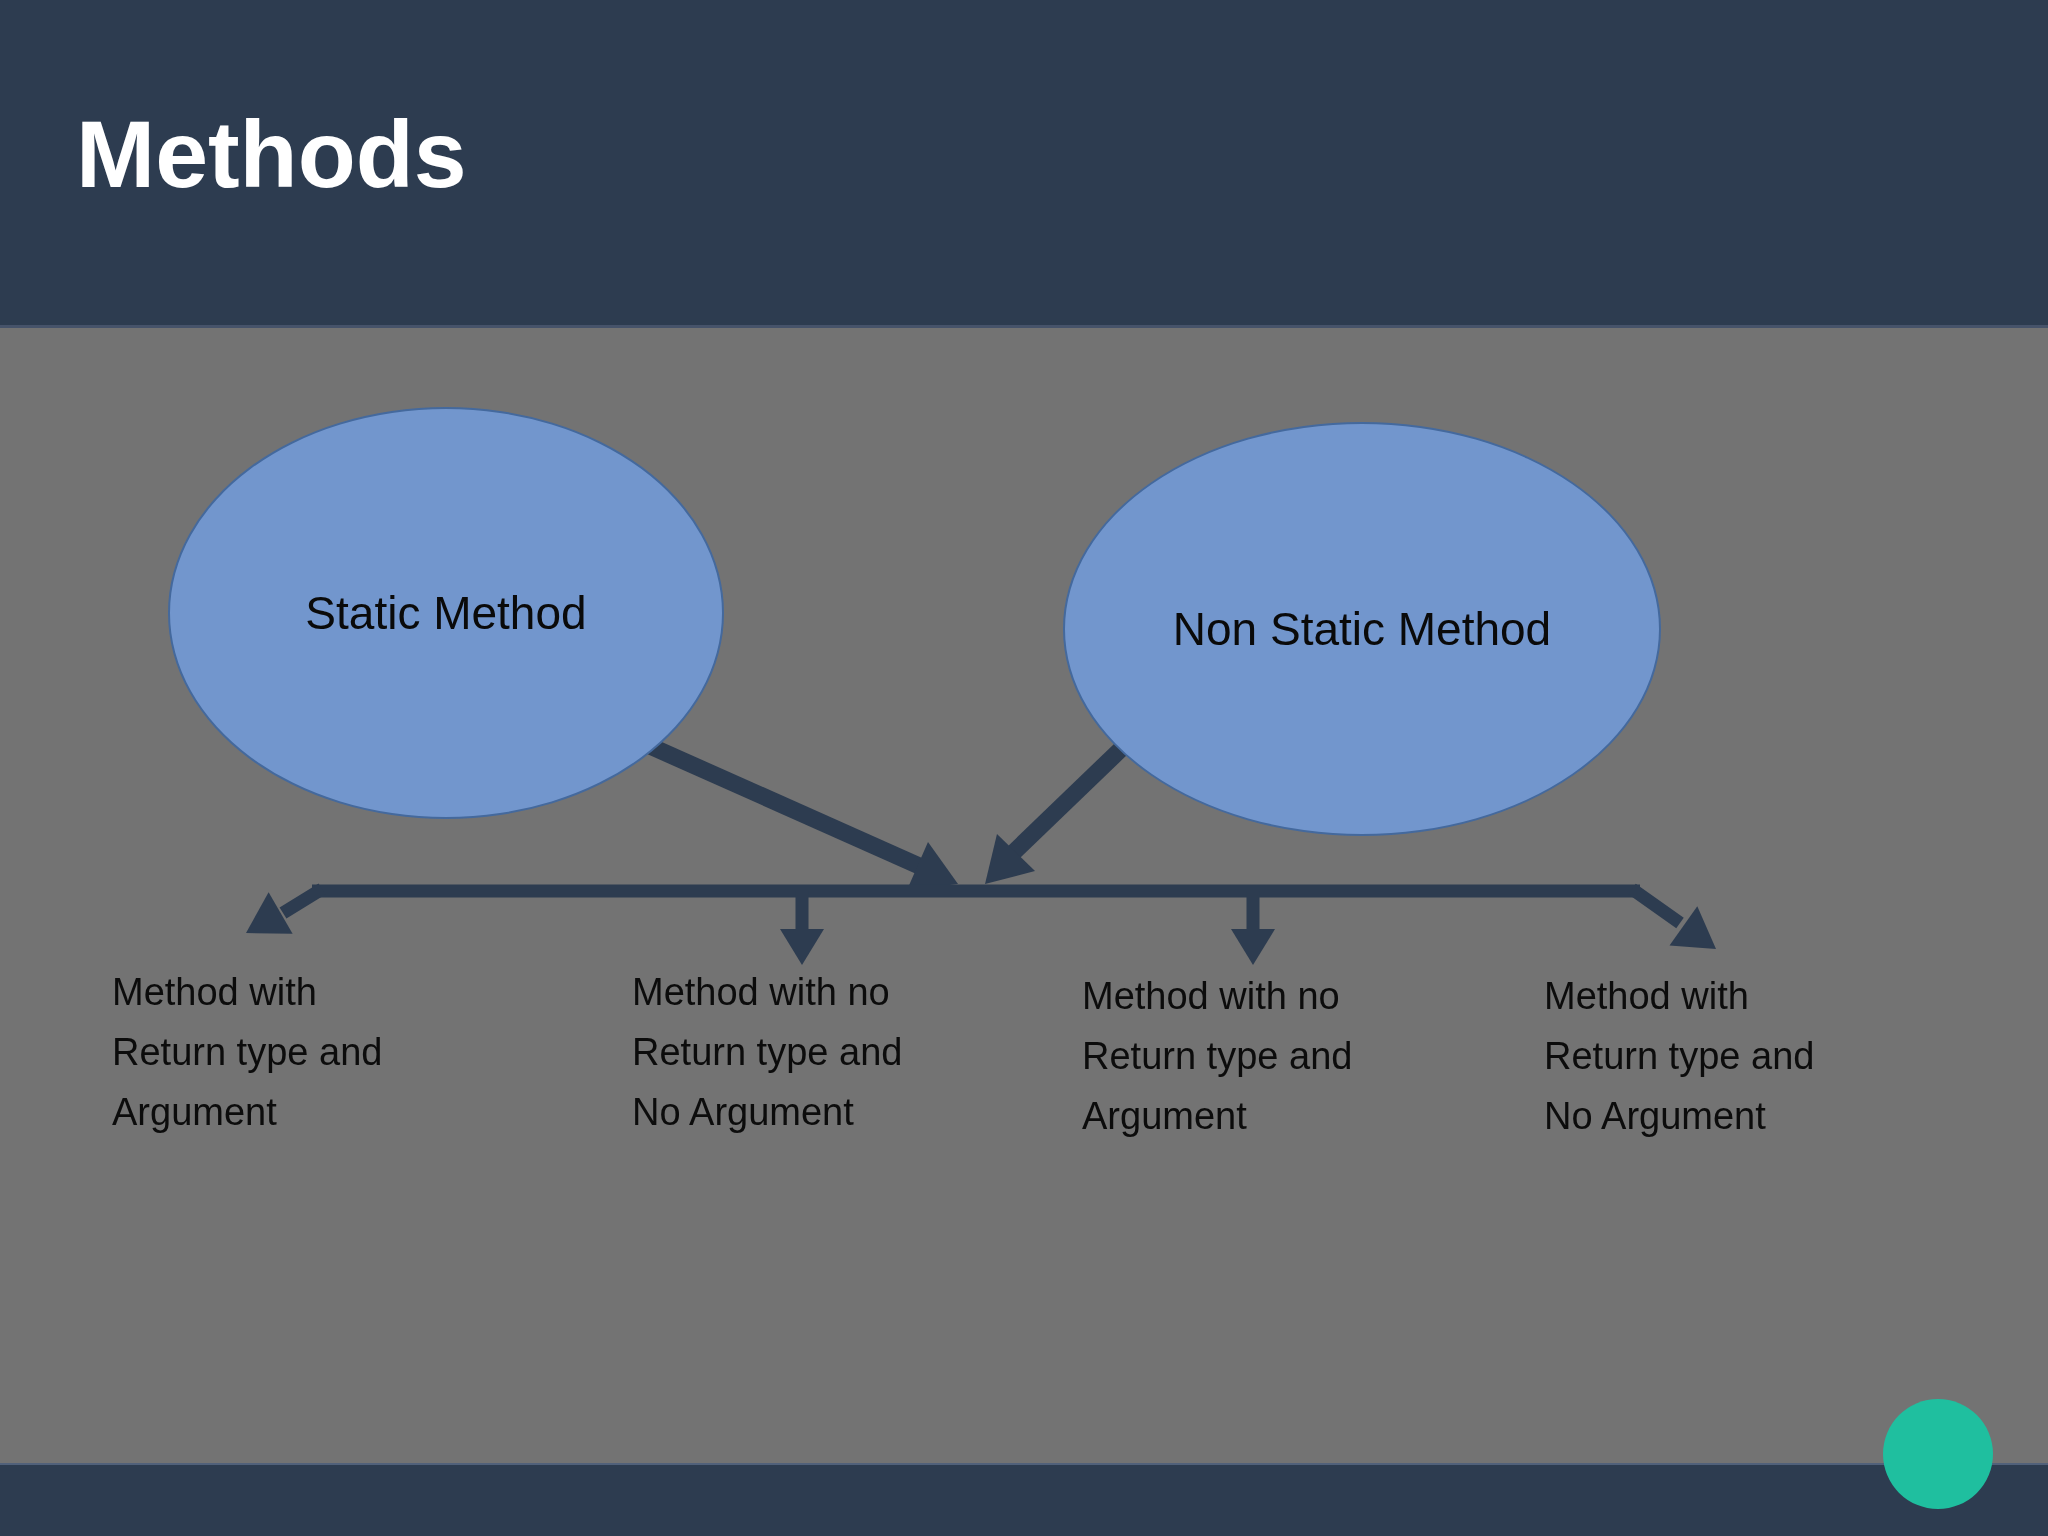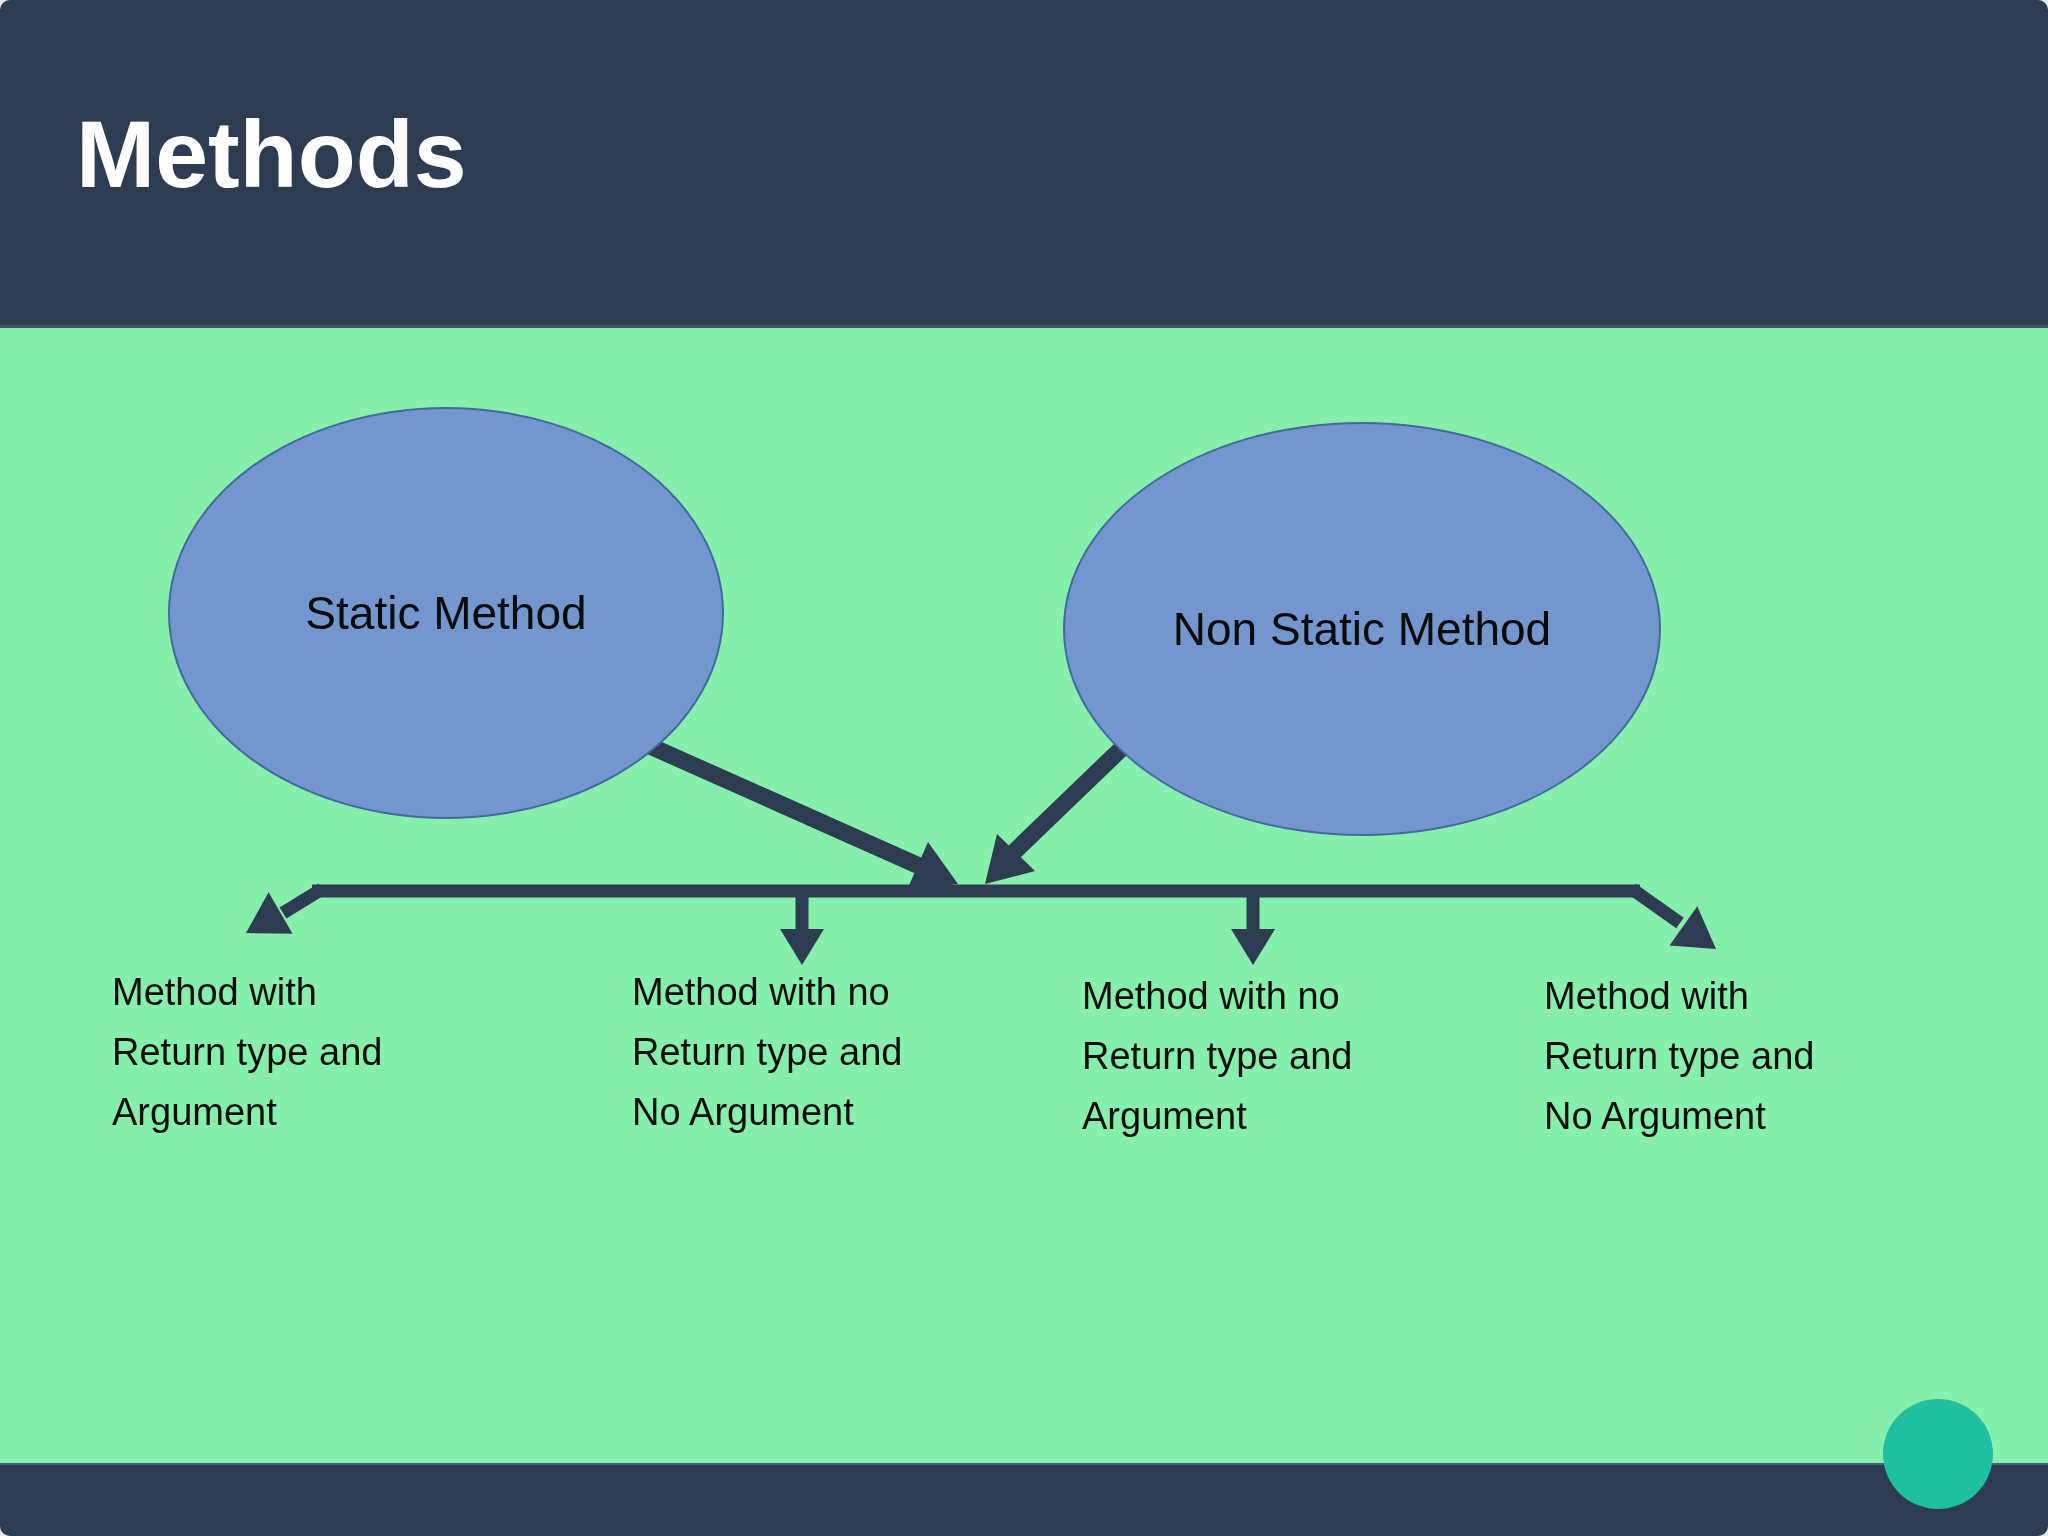--- a/index.html
+++ b/index.html
@@ -1,22 +1,21 @@
 <!DOCTYPE html>
 <html><head>
 <meta charset="utf-8">
 <style>
   html,body{margin:0;padding:0;background:#e8e8e8;}
   .stage{
     position:relative;
     width:2048px;height:1536px;
-    background:#86efac;
+    background:#737373;
     overflow:hidden;
     font-family:"Liberation Sans", sans-serif;
-    border-radius:10px;
   }
   
   .header{
     position:absolute;left:0;top:0;width:2048px;height:328px;
     background:#2d3c50;
     border-bottom:3px solid #46536a;
     box-sizing:border-box;
   }
   .title{
     position:absolute;left:76px;top:100px;

